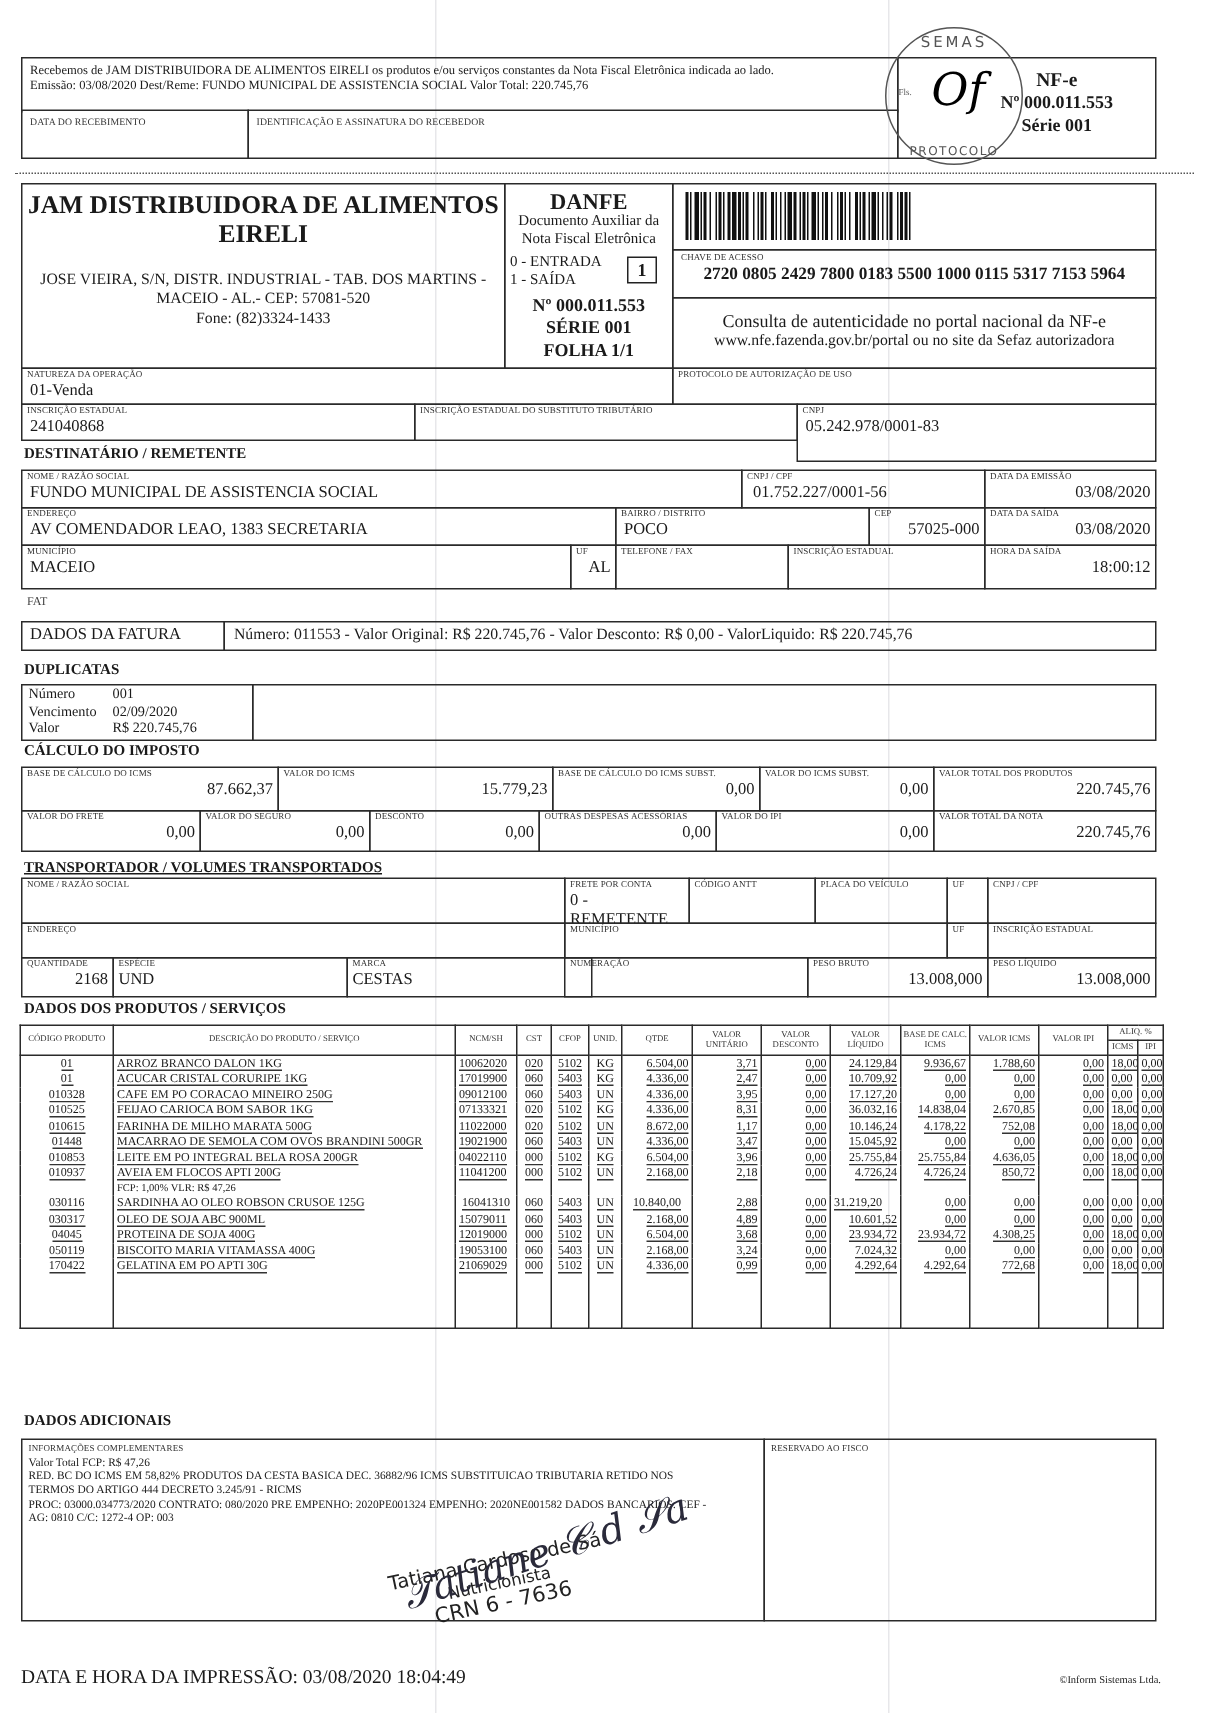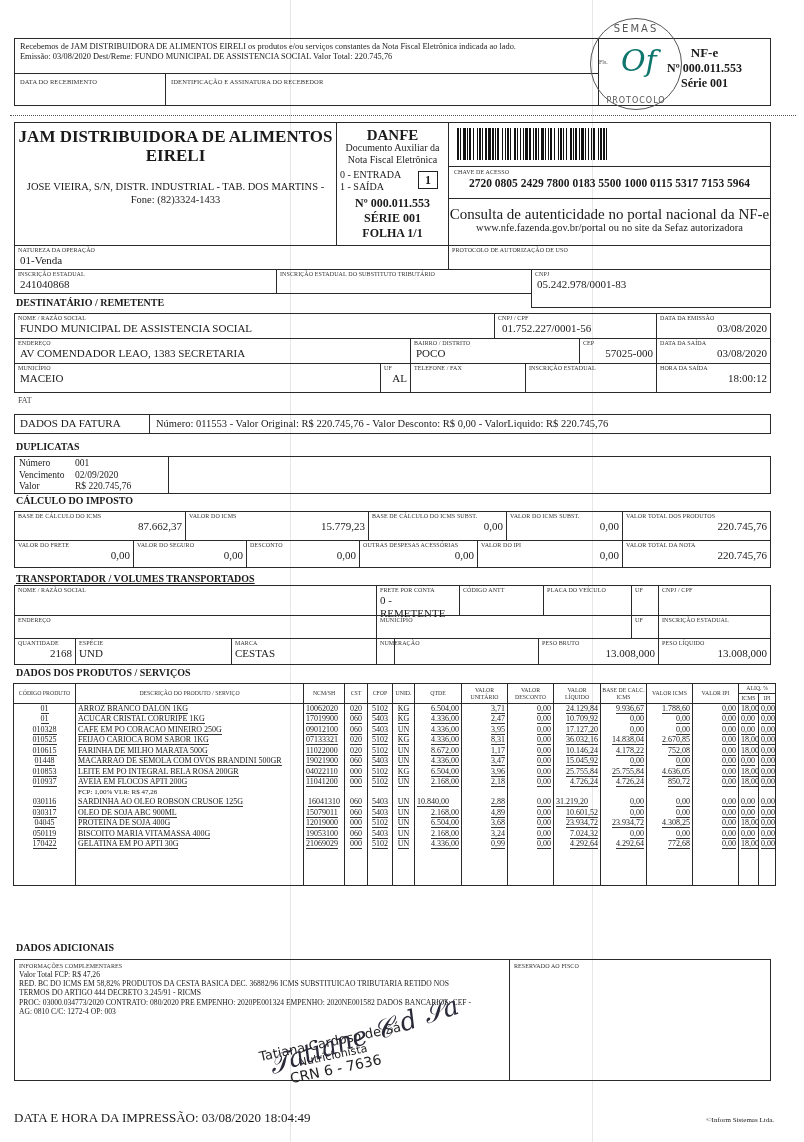--- a/index.html
+++ b/index.html
@@ -50,29 +50,30 @@
   <div class="lbl" style="padding:4px 5px;font-size:6.5px">IDENTIFICAÇÃO E ASSINATURA DO RECEBEDOR</div>
 </div>
 <div class="box" style="left:598px;top:38px;width:173px;height:68px;text-align:center;padding-top:6px;padding-left:40px">
   <div class="bold" style="font-size:13px;line-height:16px">NF-e</div>
   <div class="bold" style="font-size:12px;line-height:15px">Nº 000.011.553</div>
   <div class="bold" style="font-size:12px;line-height:15px">Série 001</div>
 </div>
 <div class="stamp">
   <div class="abs" style="top:4px;left:0;width:100%;text-align:center;font-size:10px;font-family:'DejaVu Sans',sans-serif;color:#555;letter-spacing:2px">SEMAS</div>
   <div class="abs" style="top:40px;left:8px;font-size:6px;color:#555">Fls.</div>
-  <div class="abs" style="top:24px;left:30px;font-size:30px;font-style:italic;color:#0f766e;font-family:'DejaVu Serif',serif">Of</div>
+  <div class="abs" style="top:24px;left:30px;font-size:30px;font-style:italic;color:#000000;font-family:'DejaVu Serif',serif">Of</div>
   <div class="abs" style="bottom:4px;left:0;width:100%;text-align:center;font-size:8px;font-family:'DejaVu Sans',sans-serif;color:#555;letter-spacing:1px">PROTOCOLO</div>
 </div>
 <div class="abs dots" style="left:10px;top:115px;width:786px"></div>
 
 <div class="box" style="left:14px;top:122px;width:323px;height:124px;text-align:center">
   <div class="bold" style="font-size:17px;line-height:19px;margin-top:4px">JAM DISTRIBUIDORA DE ALIMENTOS</div>
   <div class="bold" style="font-size:17px;line-height:19px">EIRELI</div>
   <div style="font-size:10.5px;line-height:13px;margin-top:15px;white-space:nowrap">JOSE VIEIRA, S/N, DISTR. INDUSTRIAL - TAB. DOS MARTINS -</div>
+  <div style="font-size:10.5px;line-height:13px">MACEIO - AL.- CEP: 57081-520</div>
   <div style="font-size:10.5px;line-height:13px">Fone: (82)3324-1433</div>
 </div>
 <div class="box" style="left:336px;top:122px;width:113px;height:124px;text-align:center">
   <div class="bold" style="font-size:15px;line-height:14px;margin-top:5px">DANFE</div>
   <div style="font-size:10px;line-height:12px">Documento Auxiliar da</div>
   <div style="font-size:10px;line-height:12px">Nota Fiscal Eletrônica</div>
   <div style="position:relative;text-align:left;padding-left:3px;margin-top:3px;font-size:10px;line-height:12px">
     <div>0 - ENTRADA</div>
     <div>1 - SAÍDA</div>
     <div class="abs bold" style="right:10px;top:2px;width:20px;height:18px;border:1px solid #222;text-align:center;font-size:12px;line-height:16px">1</div>
@@ -181,21 +182,21 @@
       <span style="width: 1px; background: transparent;"></span>
       <span style="width: 1px;"></span>
       <span style="width: 3px; background: transparent;"></span>
     </div>
 </div>
 <div class="box" style="left:448px;top:166px;width:323px;height:33px;padding:2px 5px">
   <div class="lbl">CHAVE DE ACESSO</div>
   <div class="bold" style="font-size:11.5px;line-height:14px;text-align:center;white-space:nowrap">2720 0805 2429 7800 0183 5500 1000 0115 5317 7153 5964</div>
 </div>
 <div class="box" style="left:448px;top:198px;width:323px;height:48px;text-align:center;padding-top:8px">
-  <div style="font-size:15px;line-height:14px">Consulta de autenticidade no portal nacional da NF-e</div>
+  <div style="font-size:12px;line-height:14px">Consulta de autenticidade no portal nacional da NF-e</div>
   <div style="font-size:10.5px;line-height:14px">www.nfe.fazenda.gov.br/portal ou no site da Sefaz autorizadora</div>
 </div>
 
 <div class="cell" style="left:14px;top:245px;width:435px;height:25px">
   <span class="lbl">NATUREZA DA OPERAÇÃO</span>
   <span class="val" style="padding-left:2px">01-Venda</span>
 </div>
 <div class="cell" style="left:448px;top:245px;width:323px;height:25px">
   <span class="lbl">PROTOCOLO DE AUTORIZAÇÃO DE USO</span>
 </div>
@@ -557,21 +558,21 @@
         <td style="text-align: left; vertical-align: top; height: 20px;"><span>18,00</span></td>
         <td style="text-align: left; vertical-align: top; height: 20px;"><span>0,00</span></td>
       </tr>
       <tr>
         <td style="text-align: center; vertical-align: top;"><span>030116</span></td>
         <td style="text-align: left; vertical-align: top;"><span>SARDINHA AO OLEO ROBSON CRUSOE 125G</span></td>
         <td style="text-align: center; vertical-align: top;"><span>16041310</span></td>
         <td style="text-align: center; vertical-align: top;"><span>060</span></td>
         <td style="text-align: center; vertical-align: top;"><span>5403</span></td>
         <td style="text-align: center; vertical-align: top;"><span>UN</span></td>
-        <td style="text-align: left; vertical-align: top; margin-left: 40px;"><span>10.840,00</span></td>
+        <td style="text-align: center; vertical-align: top; margin-left: 40px;"><span>10.840,00</span></td>
         <td style="text-align: right; vertical-align: top;"><span>2,88</span></td>
         <td style="text-align: right; vertical-align: top;"><span>0,00</span></td>
         <td style="text-align: left; vertical-align: top;"><span>31.219,20</span></td>
         <td style="text-align: right; vertical-align: top;"><span>0,00</span></td>
         <td style="text-align: right; vertical-align: top;"><span>0,00</span></td>
         <td style="text-align: right; vertical-align: top;"><span>0,00</span></td>
         <td style="text-align: left; vertical-align: top;"><span>0,00</span></td>
         <td style="text-align: left; vertical-align: top;"><span>0,00</span></td>
       </tr>
       <tr>

